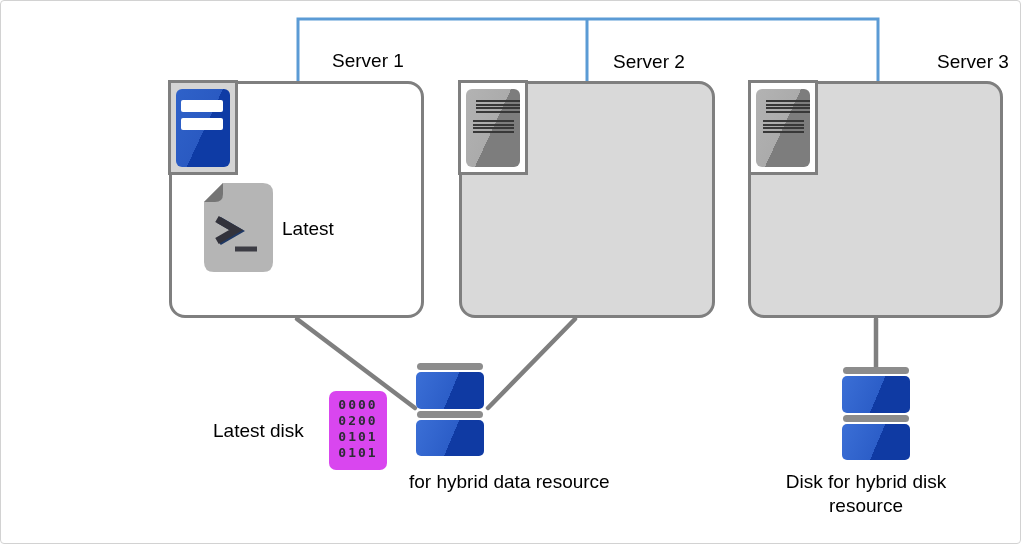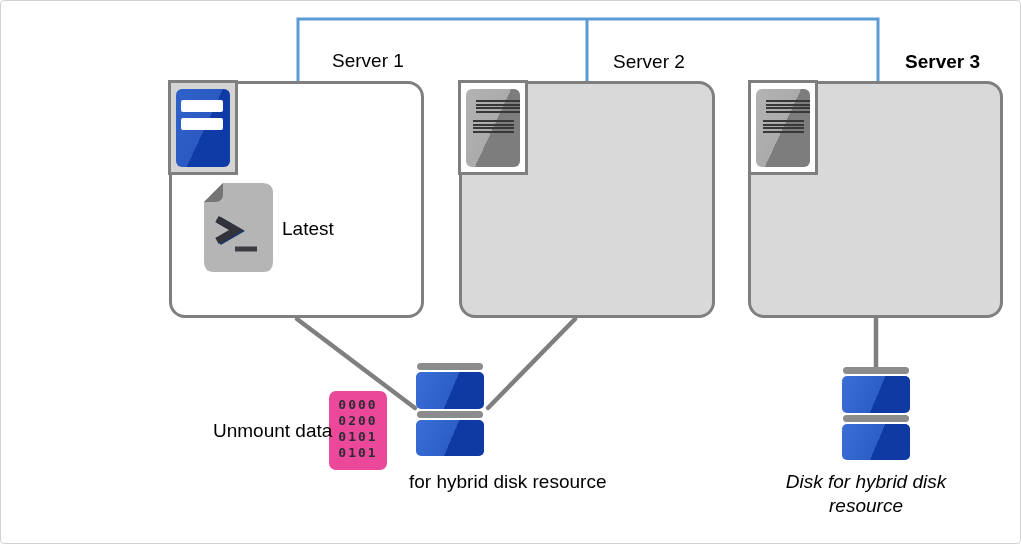--- a/index.html
+++ b/index.html
@@ -56,57 +56,57 @@
   }
   .stripes.s1 { top:11px; left:10px; width:44px; }
   .stripes.s2 { top:31px; left:7px;  width:41px; }
 
   
   .script-icon { position:absolute; left:203px; top:182px; z-index:2; }
 
   
   .binary-icon {
     position:absolute; left:328px; top:390px; width:58px; height:79px;
-    background:#ec4899; border-radius:7px; z-index:2;
+    background:#d946ef; border-radius:7px; z-index:2;
     padding-top:6px; text-align:center;
     font-family:"DejaVu Sans Mono",monospace; font-weight:bold;
     font-size:13px; line-height:16px; letter-spacing:2px; color:#2c2c34;
   }
 
   
   .disk { position:absolute; width:68px; z-index:2; }
   .disk .cap {
     height:7px; margin:0 1px; background:#8c8c8c; border-radius:3.5px;
   }
   .disk .platter {
     height:37px; margin-top:2px; margin-bottom:2px; border-radius:5px;
     background:linear-gradient(113deg,#3b6fd6 0%,#2c5ec8 52%,#0f3aa3 52%);
   }
   .disk .platter:last-child { height:36px; margin-bottom:0; }
 
   .disk-label { line-height:24px; }
   .disk-label .indent { padding-left:6px; }
-  .centered { text-align:center; white-space:normal;font-style:italic; }
+  .centered { text-align:center; white-space:normal; }
 </style>
 </head>
 <body>
 
 <div class="canvas">
 
   <svg class="connector-svg" width="1021" height="544">
     <path d="M297,80 L297,18 L877,18 L877,80" fill="none" stroke="#5b9bd5" stroke-width="3"></path>
     <line x1="586" y1="18" x2="586" y2="80" stroke="#5b9bd5" stroke-width="3"></line>
     <line x1="296" y1="318" x2="414" y2="407" stroke="#7f7f7f" stroke-width="4.5" stroke-linecap="round"></line>
     <line x1="574" y1="318" x2="487" y2="407" stroke="#7f7f7f" stroke-width="4.5" stroke-linecap="round"></line>
     <line x1="875" y1="318" x2="875" y2="368" stroke="#7f7f7f" stroke-width="4.5" stroke-linecap="round"></line>
   </svg>
 
   <div class="txt" style="left:331px; top:49px;">Server 1</div>
   <div class="txt" style="left:588px; top:50px;margin-left:24px;">Server 2</div>
-  <div class="txt" style="left:904px; top:50px;font-weight:bold;">Server 3</div>
+  <div class="txt" style="left:936px; top:50px;">Server 3</div>
 
   <div class="server-box active" style="left:168px; width:255px;"></div>
   <div class="server-box standby" style="left:458px; width:256px;"></div>
   <div class="server-box standby" style="left:747px; width:255px;"></div>
 
   <div class="icon-frame frame-gray" style="left:167px;">
     <div class="tower tower-blue">
       <div class="tower-bar b1"></div>
       <div class="tower-bar b2"></div>
     </div>
@@ -128,36 +128,36 @@
     <svg width="70" height="90" viewBox="0 0 70 90">
       <path d="M19,0 H59 Q69,0 69,10 V79 Q69,89 59,89 H10 Q0,89 0,79 V19 Z" fill="#b5b5b5"></path>
       <path d="M19,0 V11 Q19,19 11,19 H0 Z" fill="#757575"></path>
       <path d="M15,37 L34,48 L15,59" stroke="#1f3864" stroke-width="7" fill="none"></path>
       <path d="M13,36 L32,47 L13,58" stroke="#32323b" stroke-width="7" fill="none"></path>
       <line x1="31" y1="66" x2="53" y2="66" stroke="#3c3c44" stroke-width="5"></line>
     </svg>
   </div>
   <div class="txt" style="left:281px; top:217px;">Latest</div>
 
-  <div class="txt" style="left:212px; top:419px;">Unmount data</div>
+  <div class="txt" style="left:212px; top:419px;">Latest disk</div>
   <div class="binary-icon">
     <div>0000</div>
     <div>0200</div>
     <div>0101</div>
     <div>0101</div>
   </div>
 
   <div class="disk" style="left:415px; top:362px;">
     <div class="cap"></div>
     <div class="platter"></div>
     <div class="cap"></div>
     <div class="platter"></div>
   </div>
   <div class="txt disk-label" style="left:402px; top:469px;">
-    <div class="indent">for hybrid disk resource</div>
+    <div class="indent">for hybrid data resource</div>
   </div>
 
   <div class="disk" style="left:841px; top:366px;">
     <div class="cap"></div>
     <div class="platter"></div>
     <div class="cap"></div>
     <div class="platter"></div>
   </div>
   <div class="txt disk-label centered" style="left:752px; top:469px; width:226px;">
     <div>Disk for hybrid disk</div>

